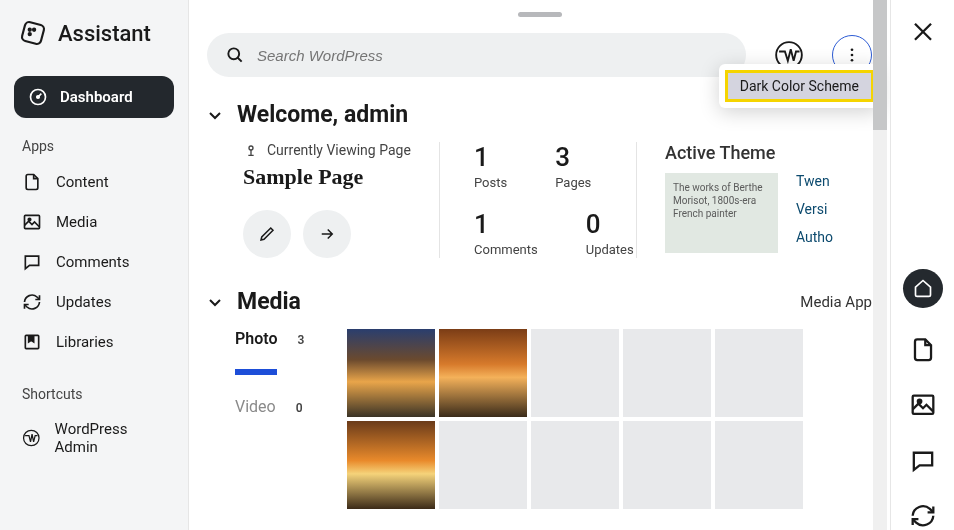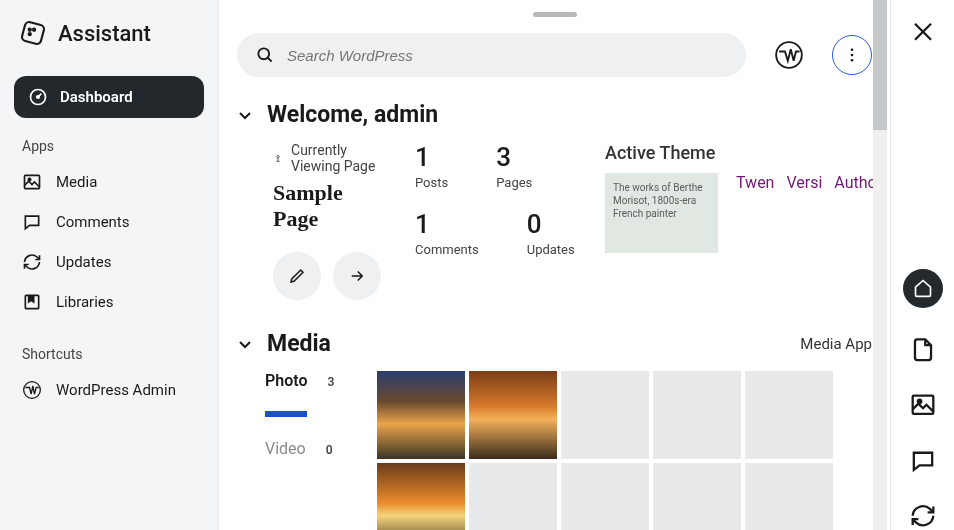--- a/index.html
+++ b/index.html
@@ -1,19 +1,19 @@
 <!DOCTYPE html>
 <html><head>
 <meta charset="utf-8">
 <style>
   * { box-sizing: border-box; margin: 0; padding: 0; }
   body { font-family: -apple-system, BlinkMacSystemFont, "Segoe UI", Roboto, sans-serif; background: #fff; color: #1a1a1a; width: 954px; height: 530px; overflow: hidden; position: relative; }
   .app { display: flex; height: 530px; }
   
-  .sidebar { width: 219px; background: #f4f5f6; border-right: 1px solid #e6e6e6; padding: 20px 0 3px 0; overflow: hidden; }
+  .sidebar { width: 189px; background: #f4f5f6; border-right: 1px solid #e6e6e6; padding: 20px 0 3px 0; overflow: hidden; }
   .brand { display: flex; align-items: center; gap: 12px; padding: 0 20px 24px 20px; }
   .brand-label { font-size: 22px; font-weight: 500; }
   .nav-active { margin: 6px 14px 20px 14px; background: #23282d; color: #fff; border-radius: 12px; display: flex; align-items: center; gap: 12px; padding: 11px 14px; font-size: 15px; font-weight: 600; }
   .section-title { padding: 0 22px 8px 22px; font-size: 14px; color: #444; }
   .nav-item { display: flex; align-items: center; gap: 14px; padding: 10px 22px; font-size: 15px; color: #1a1a1a; cursor: pointer; }
   
   .main { flex: 1; background: #fff; padding: 12px 18px 0 18px; overflow: hidden; position: relative; }
   .grab { width: 44px; height: 5px; background: #b7b8bb; border-radius: 3px; margin: 0 auto 6px auto; }
   .topbar { display: flex; align-items: center; gap: 29px; margin-bottom: 24px; margin-top: 16px; }
   .search { flex: 1; height: 44px; background: #eef0f1; border-radius: 24px; display: flex; align-items: center; padding: 0 18px; gap: 12px; }
@@ -34,21 +34,21 @@
   .circ { width: 48px; height: 48px; border-radius: 50%; background: #eef0f1; display: flex; align-items: center; justify-content: center; cursor: pointer; }
   .vline { width: 1px; background: #e4e4e4; }
   .stats { display: flex; flex-direction: column; gap: 18px; padding: 0 26px 0 34px; width: 196px; }
   .stats-row { display: flex; gap: 48px; }
   .stat b { font-size: 26px; font-weight: 500; display: block; }
   .stat span { font-size: 13px; color: #444; }
   .theme { padding: 0 0 0 28px; flex: 1; }
   .theme-title { font-size: 18px; font-weight: 500; color: #333; margin-bottom: 10px; }
   .theme-row { display: flex; gap: 18px; }
   .theme-thumb { width: 113px; height: 80px; background: #e1e8e2; padding: 8px; font-size: 10px; color: #5b5b5b; line-height: 1.3; }
-  .theme-meta { font-size: 16px; color: #701a75; display: flex; flex-direction: row; gap: 12px; }
+  .theme-meta { font-size: 14px; color: #0c4a6e; display: flex; flex-direction: column; gap: 12px; }
   
   .media-section { margin-top: 30px; }
   .media-head { display: flex; align-items: center; justify-content: space-between; }
   .media-right { font-size: 15px; color: #333; cursor: pointer; }
   .media-body { display: flex; gap: 0; margin-top: 14px; }
   .media-filters { width: 140px; padding-left: 28px; }
   .filter-row { display: flex; gap: 20px; align-items: baseline; margin-bottom: 22px; font-size: 16px; }
   .filter-row .lbl { cursor: pointer; }
   .filter-row .cnt { font-size: 12px; font-weight: 600; color: #444; }
   .filter-active .lbl { font-weight: 600; border-bottom: 6px solid #1d4ed8; padding-bottom: 21px; }
@@ -89,20 +89,27 @@
           <circle cx="12" cy="12" r="9"></circle>
           <path d="M12 12l4-4"></path>
           <circle cx="12" cy="12" r="1.5" fill="#fff"></circle>
         </svg>
       <span>Dashboard</span>
     </div>
 
     <div class="section-title">Apps</div>
     <div class="nav-item">
       <svg width="20" height="20" viewBox="0 0 24 24" fill="none" stroke="#1a1a1a" stroke-width="2">
+          <path d="M14 3H7a2 2 0 0 0-2 2v14a2 2 0 0 0 2 2h10a2 2 0 0 0 2-2V8z"></path>
+          <path d="M14 3v5h5"></path>
+        </svg>
+      <span>Content</span>
+    </div>
+    <div class="nav-item">
+      <svg width="20" height="20" viewBox="0 0 24 24" fill="none" stroke="#1a1a1a" stroke-width="2">
           <rect x="3" y="4" width="18" height="16" rx="1"></rect>
           <path d="M3 16l5-5 4 4 3-3 6 6"></path>
           <circle cx="9" cy="9" r="1.5" fill="#1a1a1a"></circle>
         </svg>
       <span>Media</span>
     </div>
     <div class="nav-item">
       <svg width="20" height="20" viewBox="0 0 24 24" fill="none" stroke="#1a1a1a" stroke-width="2">
           <path d="M4 5h16v11H9l-5 4z"></path>
         </svg>
@@ -150,20 +157,23 @@
         </svg>
       <div class="kebab">
         <svg width="18" height="18" viewBox="0 0 24 24" fill="#1a1a1a">
             <circle cx="12" cy="5" r="1.8"></circle>
             <circle cx="12" cy="12" r="1.8"></circle>
             <circle cx="12" cy="19" r="1.8"></circle>
           </svg>
       </div>
     </div>
 
+    <div class="tooltip">
+      <div class="tooltip-inner">Dark Color Scheme</div>
+    </div>
 
     <div class="section-row">
       <svg class="chevron" viewBox="0 0 16 16" stroke="#1a1a1a" stroke-width="2" fill="none">
           <path d="M3 6l5 5 5-5"></path>
         </svg>
       <h2 class="section-heading">Welcome, admin</h2>
     </div>
 
     <div class="dash">
       <div class="card-page">

